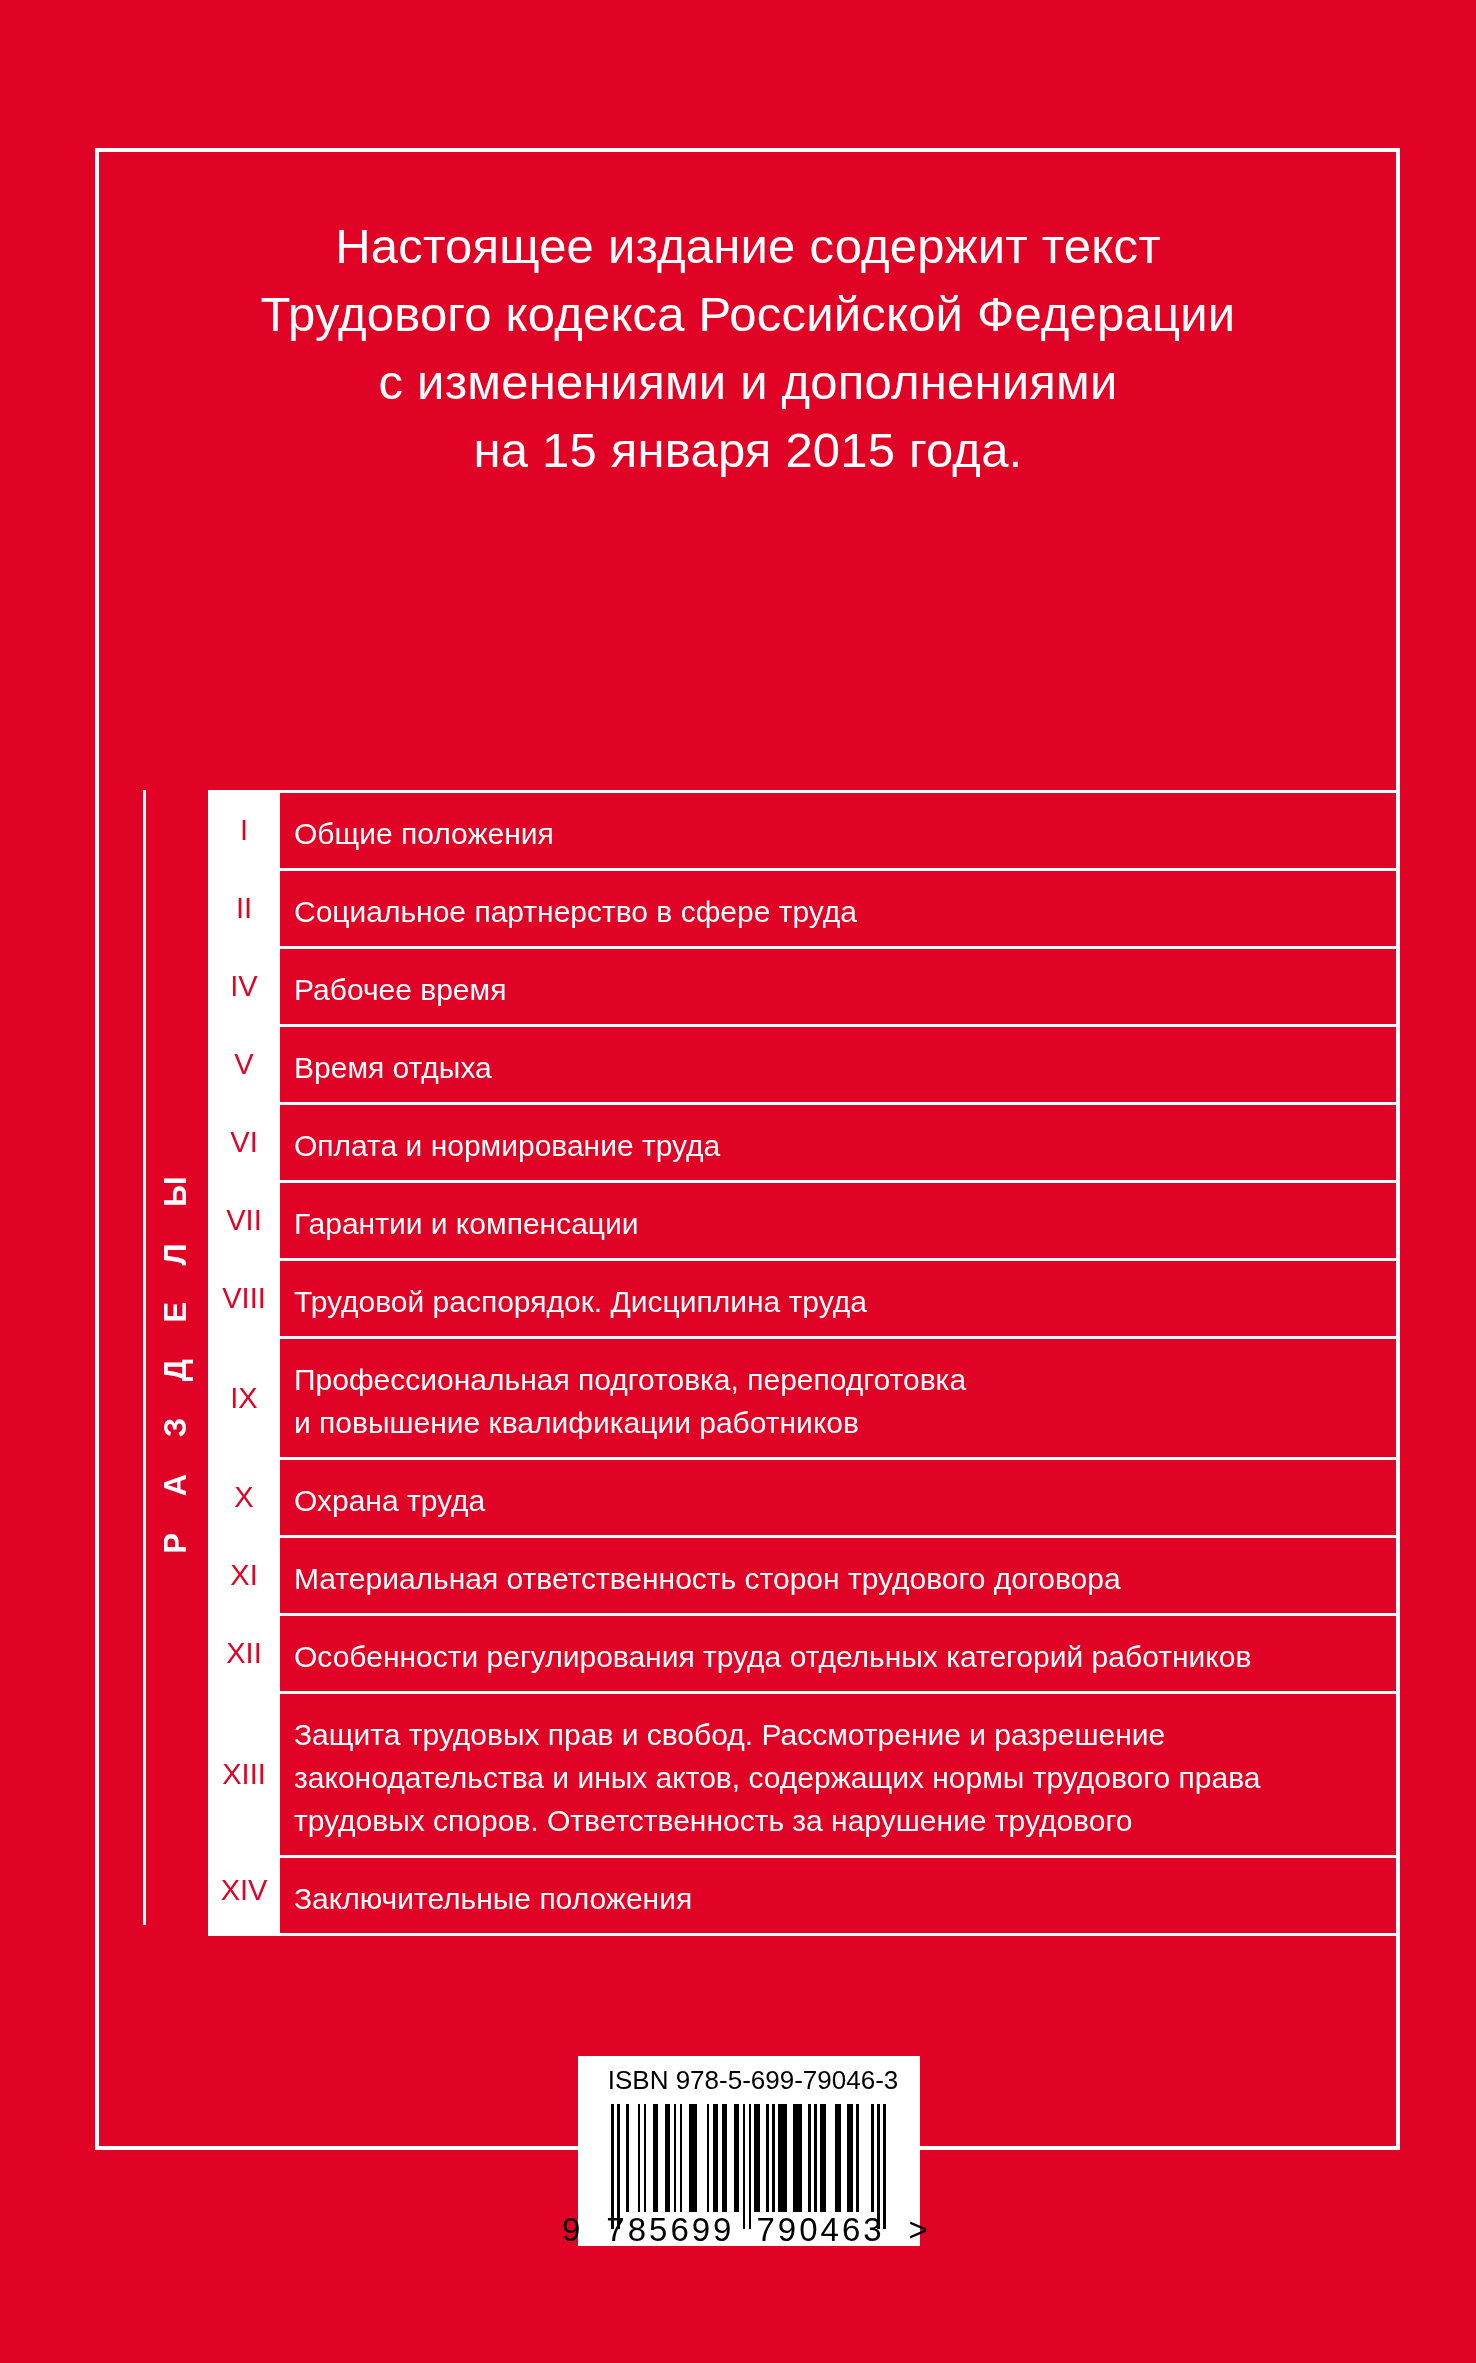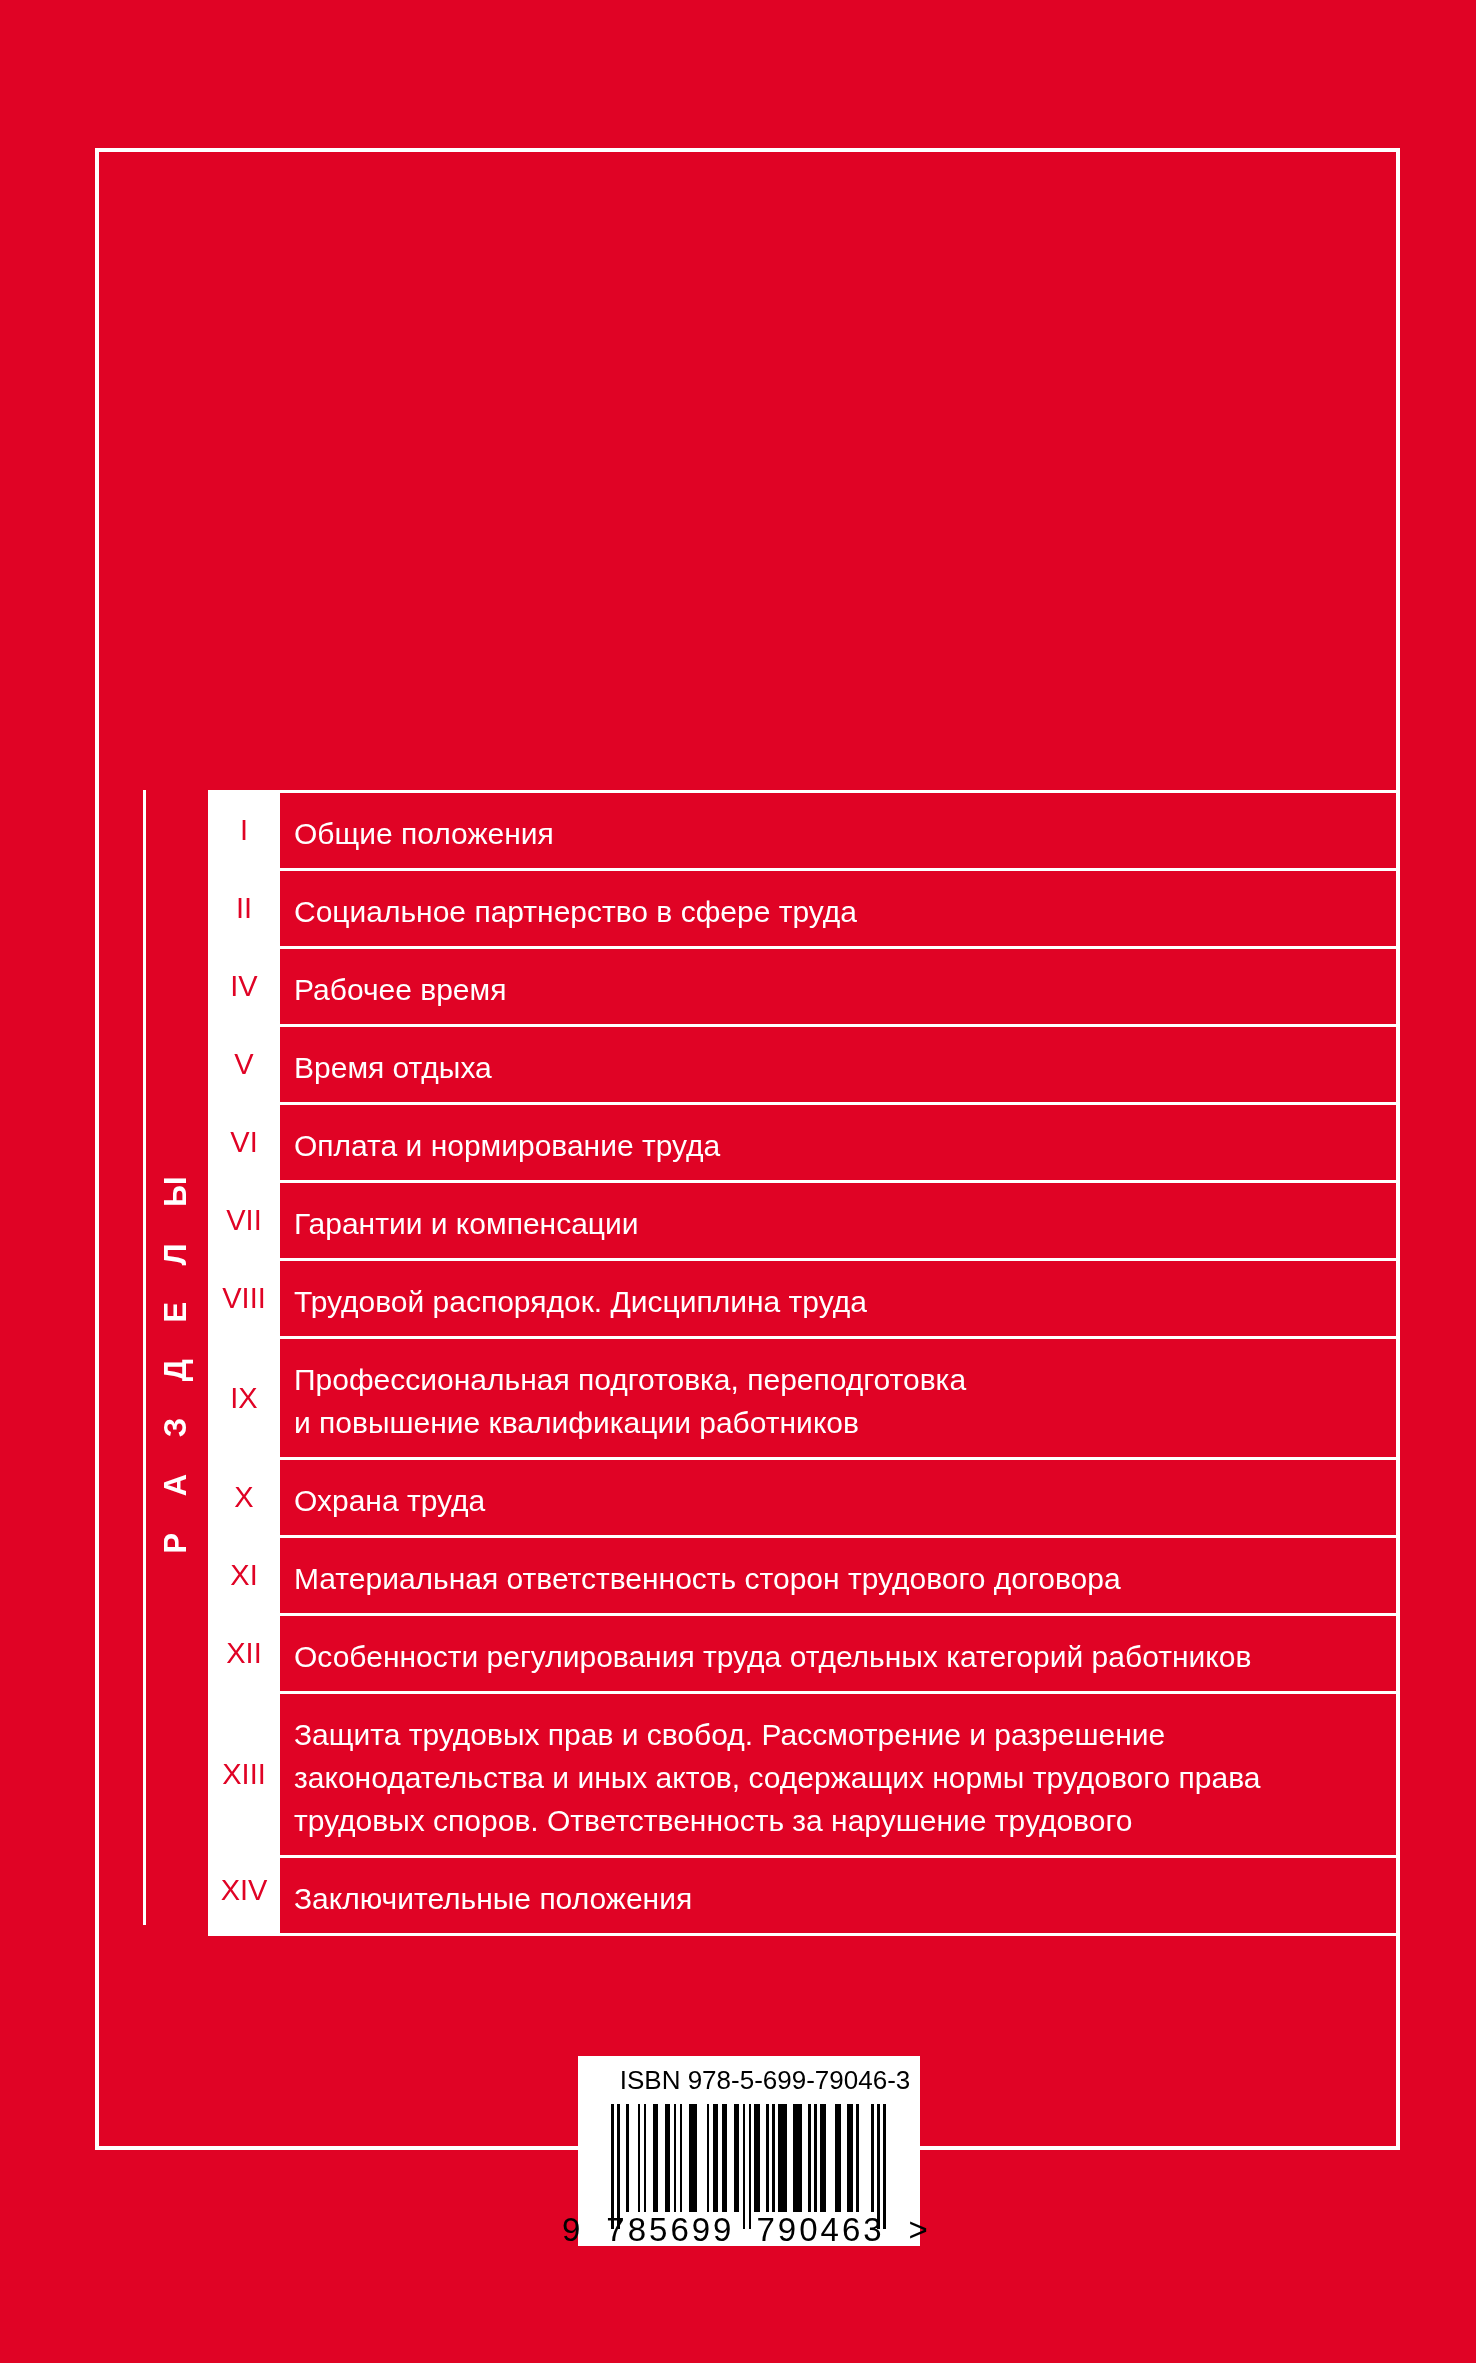--- a/index.html
+++ b/index.html
@@ -124,21 +124,21 @@
   .barcode-box {
     position: absolute;
     left: 578px;
     top: 2056px;
     width: 342px;
     height: 190px;
     background: #ffffff;
   }
   .isbn {
     position: absolute;
-    left: 16px;
+    left: 4px;
     top: 9px;
     width: 100%;
     text-align: center;
     color: #000000;
     font-size: 26px;
     letter-spacing: 0px;
     white-space: nowrap;
   }
   .bars {
     position: absolute;
@@ -171,20 +171,26 @@
   .ean-digits .grp { letter-spacing: 3px; }
   .ean-digits .sp { display: inline-block; }
 </style>
 </head>
 <body>
 
 <div class="cover">
 
   <div class="frame"></div>
 
+  <div class="header">
+    <div class="line">Настоящее издание содержит текст</div>
+    <div class="line">Трудового кодекса Российской Федерации</div>
+    <div class="line">с изменениями и дополнениями</div>
+    <div class="line">на 15 января 2015 года.</div>
+  </div>
 
   <div class="sections">
 
     <div class="vert-label">
       <span class="vtext">Р А З Д Е Л Ы</span>
     </div>
 
     <div class="table">
 
       <div class="row">

